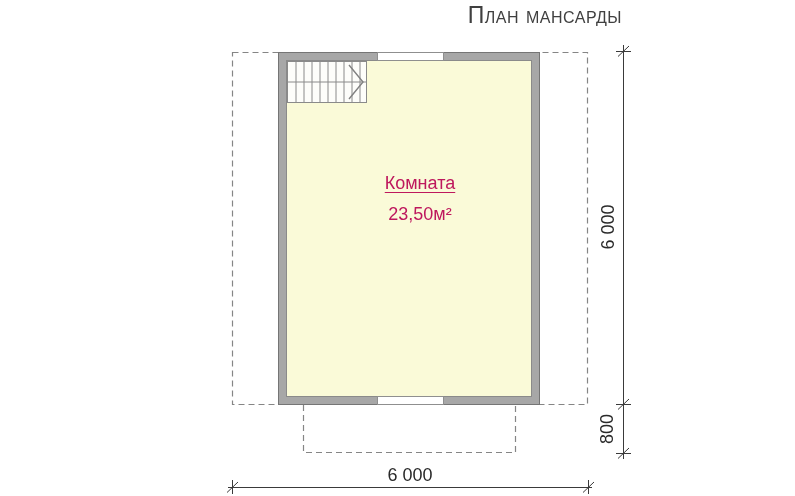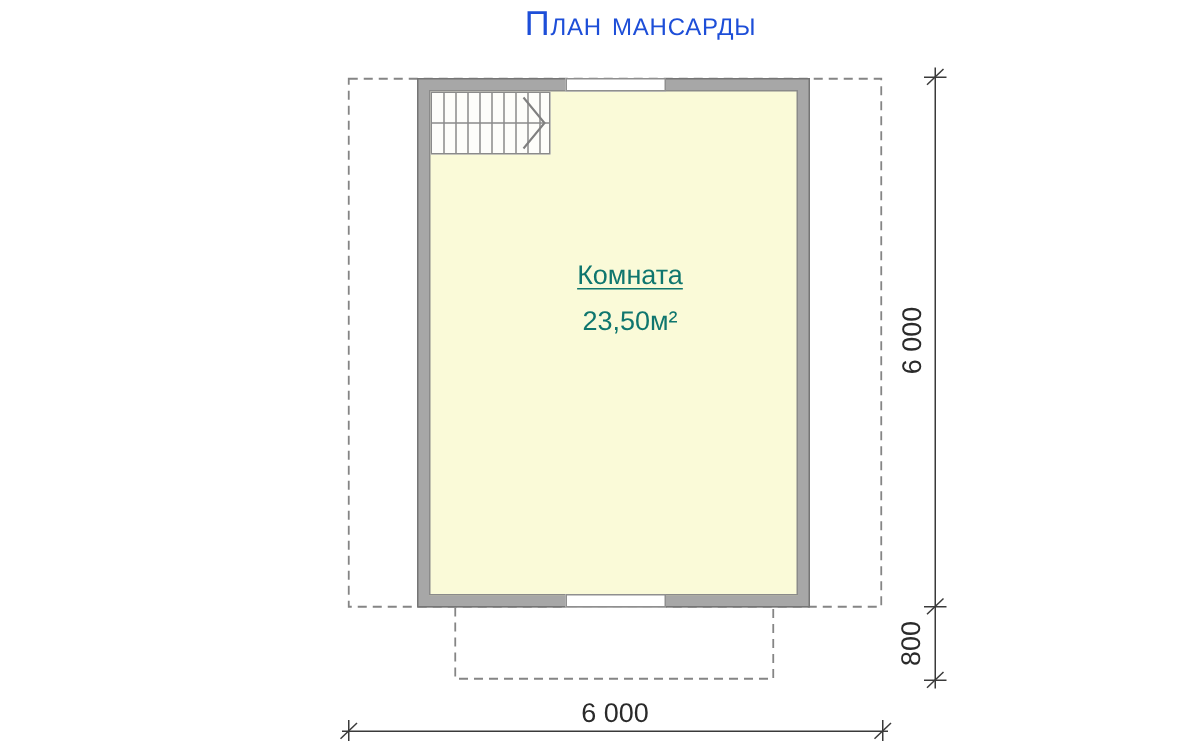--- a/index.html
+++ b/index.html
@@ -4,24 +4,24 @@
 <style>
   html,body{margin:0;padding:0;}
   body{
     width:795px;height:496px;position:relative;background:#ffffff;
     font-family:"Liberation Sans","DejaVu Sans",sans-serif;
     overflow:hidden;
     color:var(--text,#1b1b1b);
   }
   .title{
     position:absolute;left:232px;top:2px;width:390px;
-    text-align:center;
+    text-align:right;
     font-size:23px;font-weight:500;letter-spacing:0.5px;
     font-variant:small-caps;
-    color:#1d4ed8;
+    color:#404040;
   }
   
   .linework{position:absolute;left:0;top:0;z-index:0;}
   
   .building{
     position:absolute;left:278px;top:52px;width:262px;height:353px;
     background:var(--wall_fill,#a7a7a7);
     border:1px solid var(--wall_outline,#757575);
     box-sizing:border-box;z-index:2;
   }
@@ -39,21 +39,21 @@
   .window-bottom{left:377px;top:396px;}
   .stairs{
     position:absolute;left:287px;top:61px;width:80px;height:42px;
     background:#fdfdfa;border:1px solid #8a8a8a;box-sizing:border-box;
     z-index:3;
   }
   .stairs svg{display:block;}
   .room-label-group{
     position:absolute;left:300px;top:173px;width:240px;
     text-align:center;z-index:4;line-height:20px;
-    font-size:18px;color:#0f766e;
+    font-size:18px;color:#be185d;
   }
   .room-name{
     display:inline-block;
     text-decoration:underline;
     text-underline-offset:3px;
   }
   .room-area{line-height:19px;margin-top:12px;}
   .dim-label{
     position:absolute;z-index:4;font-size:18px;color:#2a2a2a;
     text-align:center;white-space:nowrap;

